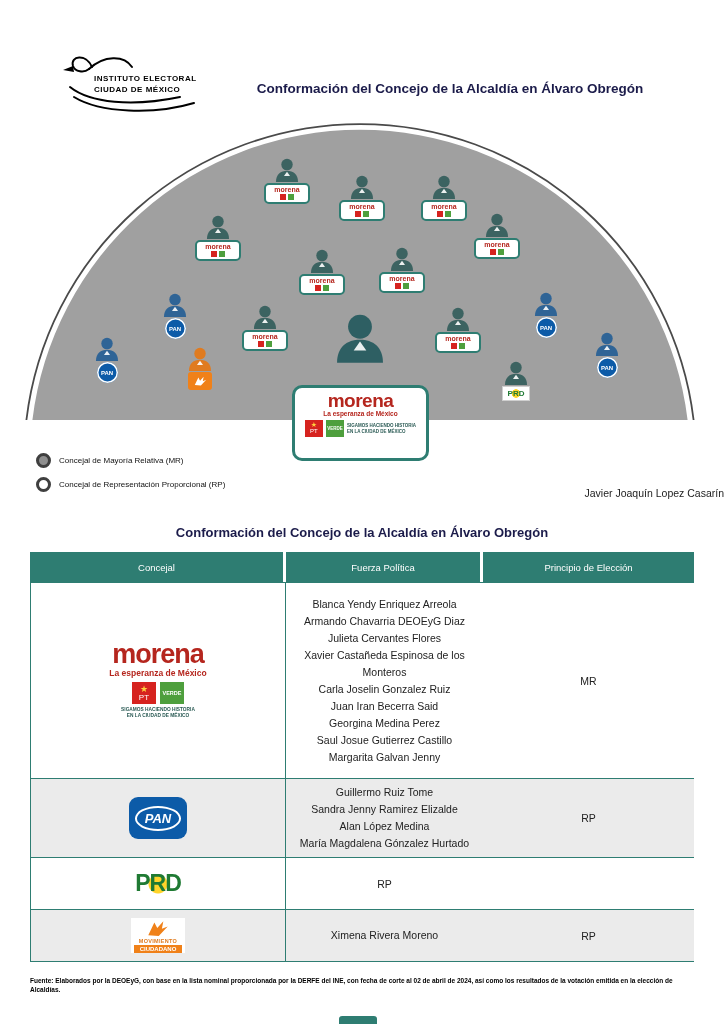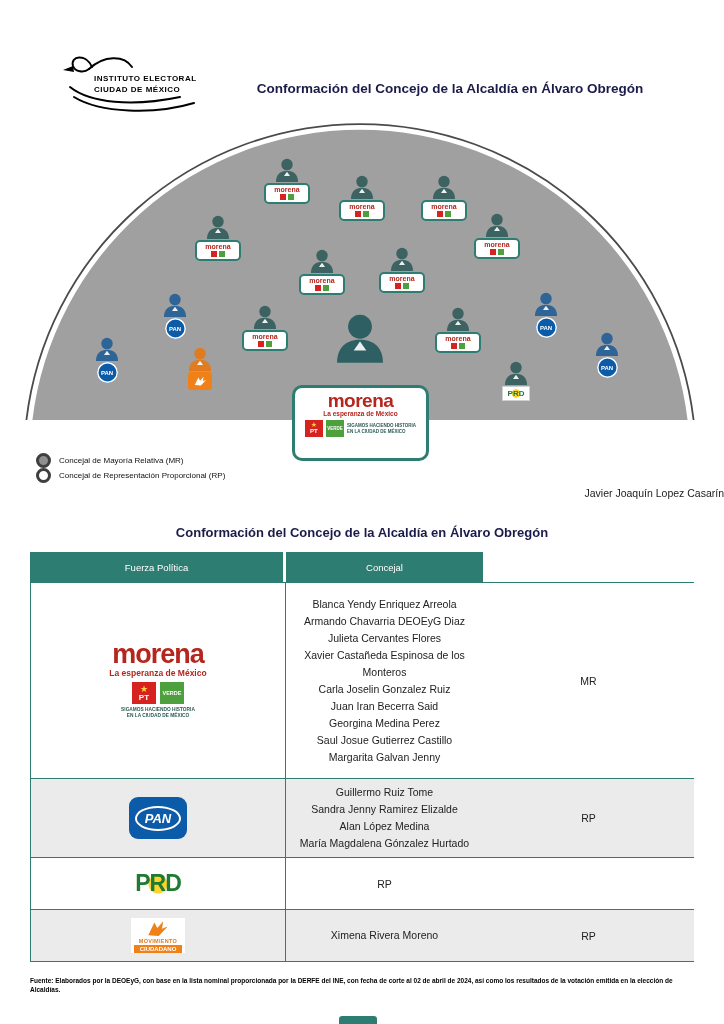--- a/index.html
+++ b/index.html
@@ -35,29 +35,29 @@
   
   .alcalde-bust{position:absolute;left:360px;top:298px;transform:translateX(-50%);color:#2e5f63}
   .alcalde-badge{position:absolute;left:292px;top:370px;width:137px;height:76px;background:#fff;border:3px solid #2e7d72;border-radius:10px;display:flex;flex-direction:column;align-items:center;padding-top:3px}
   .morena-word{font-weight:bold;color:#b5261e}
   .alcalde-badge .morena-word{font-size:19px;line-height:19px;letter-spacing:-.5px}
   .alcalde-badge .morena-tag{font-size:6.5px;font-weight:bold;color:#b5261e}
   .logo-row{display:flex;align-items:center;gap:3px;margin-top:3px}
   .pt-box{background:#d6231f;display:flex;flex-direction:column;align-items:center;justify-content:center}
   .alcalde-badge .pt-box{width:18px;height:17px}
   .pt-star{color:#ffd23f;font-size:7px;line-height:6px}
-  .pt-txt{color:#fff;font-weight:bold;font-size:6px;line-height:7px}
+  .pt-txt{color:#fff;font-weight:normal;font-size:6px;line-height:7px}
   .verde-box{background:#4e9f3d;color:#fff;font-weight:bold;display:flex;align-items:center;justify-content:center}
   .alcalde-badge .verde-box{width:18px;height:17px;font-size:4.5px}
   .coal-caption{font-size:4.5px;font-weight:bold;color:#2a5a54;line-height:5.5px;text-align:left}
   .alcalde-label{position:absolute;left:0;top:456px;width:724px;text-align:center;font-size:10.5px;color:#222}
   .alcalde-name{position:absolute;left:0;top:472px;width:724px;text-align:right;font-size:10.5px;color:#222}
 
   
-  .legend{position:absolute;left:36px;top:438px;display:flex;flex-direction:column;}
+  .legend{position:absolute;left:36px;top:438px;display:flex;flex-direction:column;gap:9px}
   .legend-item{display:flex;align-items:center;gap:8px}
   .leg-circle{width:15px;height:15px;border-radius:50%;border:3px solid #3f3f3f;flex:0 0 auto}
   .leg-mr{background:#8f8f8f}
   .leg-rp{background:#fff}
   .leg-label{font-size:8px;color:#111}
 
   
   .table-title{position:absolute;left:0;top:510px;width:724px;text-align:center;font-size:13px;font-weight:bold;color:#1b1b4a}
   .ctable{position:absolute;left:30px;top:537px;width:664px}
   .t-head{display:grid;grid-template-columns:256px 197px 211px}
@@ -334,22 +334,23 @@
     </div>
     <div class="legend-item">
       <span class="leg-circle leg-rp"></span>
       <span class="leg-label">Concejal de Representación Proporcional (RP)</span>
     </div>
   </div>
 
   <div class="table-title">Conformación del Concejo de la Alcaldía en Álvaro Obregón</div>
   <div class="ctable">
     <div class="t-head">
+      <div class="th">Concejal</div>
       <div class="th">Fuerza Política</div>
-      <div class="th">Concejal</div>
+      <div class="th">Principio de Elección</div>
     </div>
     <div class="t-body">
         <div class="t-row row-coalicion">
           <div class="cell-party">
             <div class="logo-coalicion">
               <div class="morena-word">morena</div>
               <div class="morena-tag">La esperanza de México</div>
               <div class="logo-row">
                 <div class="pt-box">
                   <span class="pt-star">★</span>

